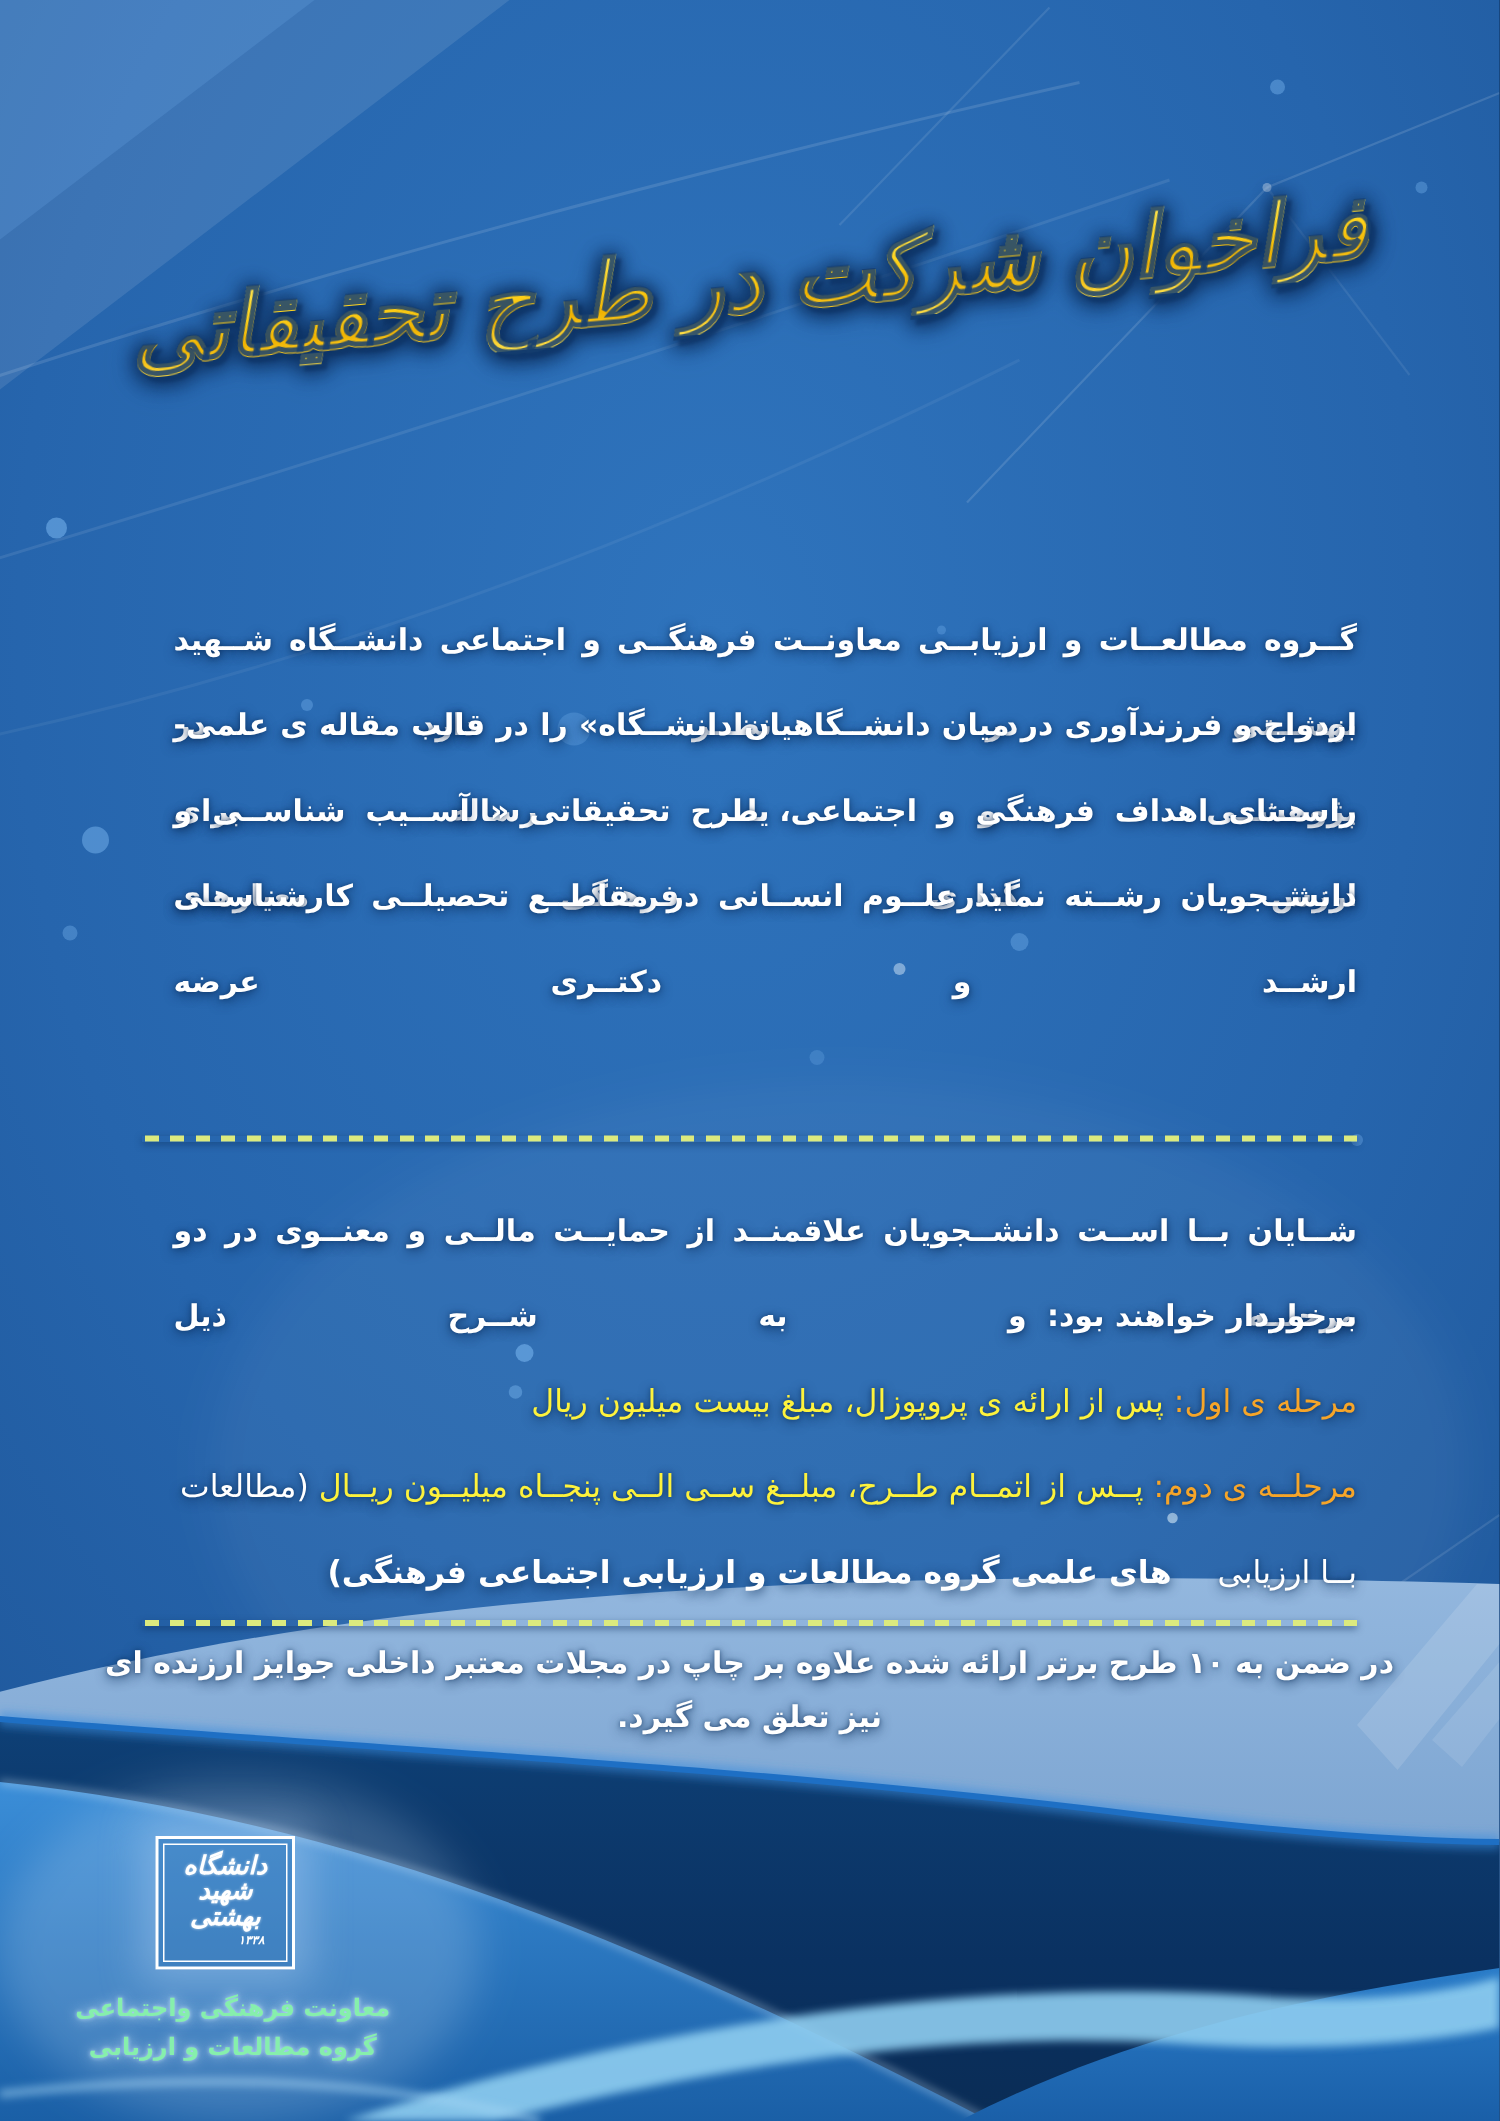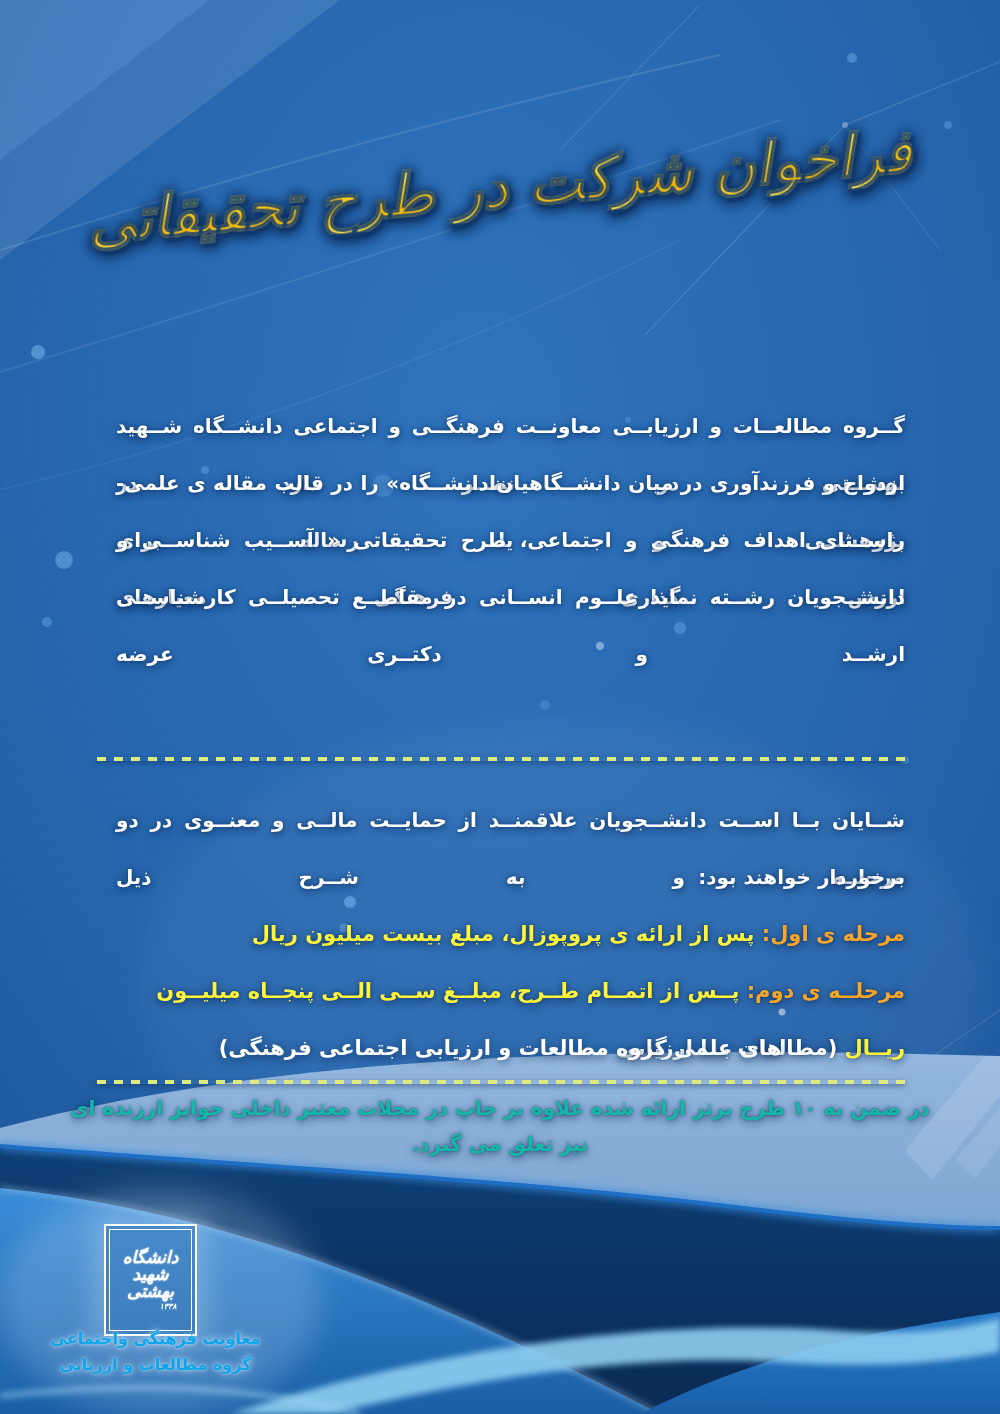--- a/index.html
+++ b/index.html
@@ -44,56 +44,57 @@
     position:absolute;left:95px;right:95px;height:4px;
     background:repeating-linear-gradient(to left,#dcea7e 0 9px,rgba(0,0,0,0) 9px 17px);
     box-shadow:0 2px 5px rgba(9,42,85,.5);
   }
   .sep1{top:757px;}
   .sep2{top:1080px;}
 
   .phases{top:906px;}
   .phase-line{
     display:block;line-height:57px;height:57px;
-    font-size:21px;font-weight:bold;text-align:right;
+    font-size:21px;font-weight:normal;text-align:right;
     text-shadow:0 2px 8px rgba(9,42,85,.8),0 0 3px rgba(9,42,85,.6);
   }
   .phase-label{color:#f6a529;}
   .phase-amount{color:#fdf23c;}
   .phase-extra{color:#ffffff;}
   .phase-cont{
     display:block;line-height:57px;height:57px;color:#fff;
     font-size:21px;font-weight:bold;text-align:center;
     text-shadow:0 2px 8px rgba(9,42,85,.8);
   }
 
   .note{
     position:absolute;left:60px;right:60px;top:1090px;
-    color:#14b8a6;font-size:20px;font-weight:bold;text-align:center;line-height:36px;
+    color:#ffffff;font-size:20px;font-weight:bold;text-align:center;line-height:36px;
     text-shadow:0 2px 8px rgba(9,42,85,.8),0 0 3px rgba(9,42,85,.6);
   }
 
   
   .logo{
-    position:absolute;left:104px;top:1224px;width:93px;height:112px;
+    position:absolute;left:104px;top:1224px;width:93px;height:89px;
     border:2px solid #fff;padding:3px;box-sizing:border-box;
     box-shadow:0 0 26px 10px rgba(195,222,248,.35);
     background:rgba(28,96,165,.25);
+    font-family:Liberation Mono, monospace;
   }
   .logo-inner{
     width:100%;height:100%;border:1.5px solid #fff;box-sizing:border-box;
     display:flex;flex-direction:column;align-items:center;justify-content:center;
     color:#fff;font-weight:bold;font-style:italic;
   }
   .logo-word{font-size:17px;line-height:17px;letter-spacing:-1px;
     text-shadow:0 0 2px rgba(255,255,255,.7);}
   .logo-year{font-size:8px;line-height:10px;margin-top:2px;margin-left:35px;}
   .footer{
     position:absolute;left:38px;top:1326px;width:235px;text-align:center;
-    color:#0ea5e9;font-size:16px;font-weight:bold;line-height:26px;
+    color:#86efac;font-size:16px;font-weight:bold;line-height:26px;
     text-shadow:0 0 9px rgba(200,228,252,.95),0 0 3px rgba(200,228,252,.8);
   }
   .footer .f-line{display:block;}
 </style>
 </head>
 <body>
 
 <div class="poster">
 
   <svg class="bg" viewBox="0 0 1000 1414" preserveAspectRatio="none" aria-hidden="true">

